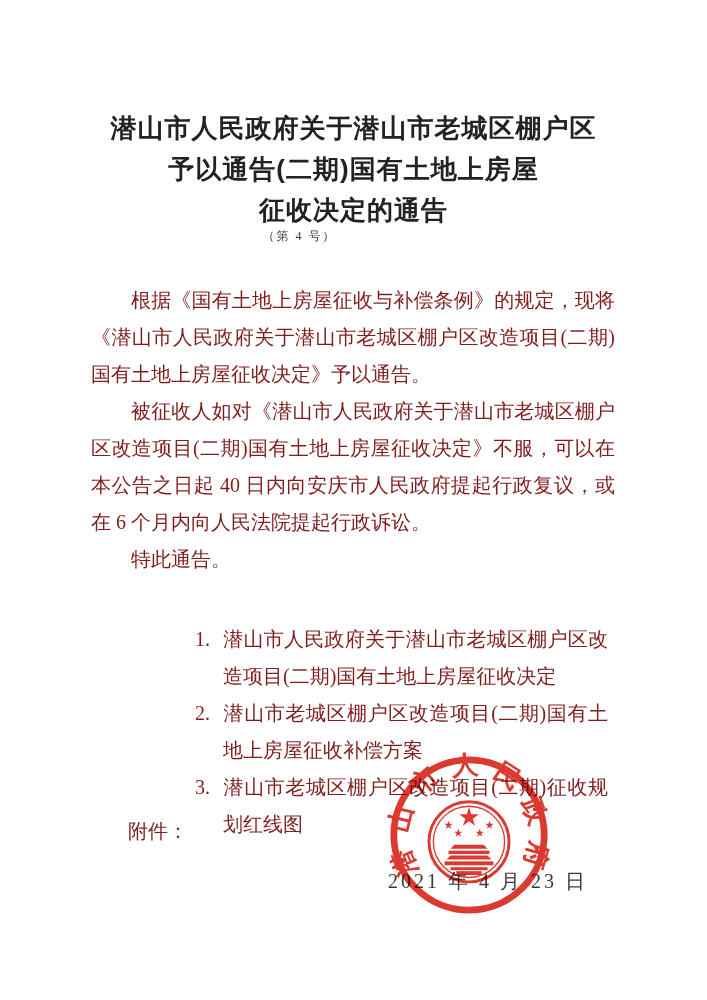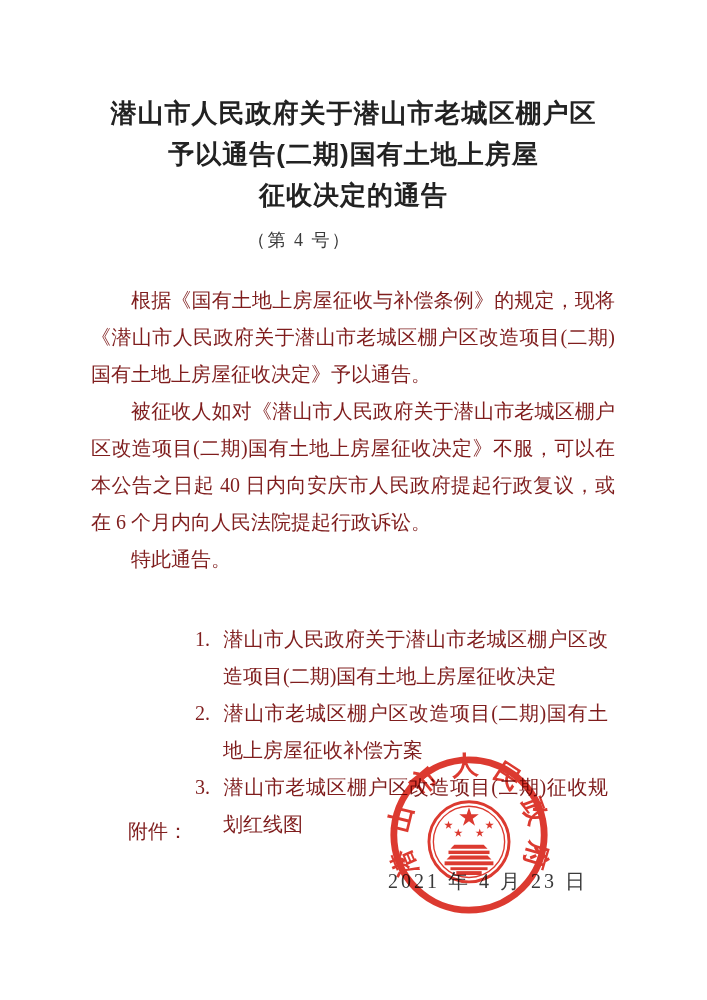--- a/index.html
+++ b/index.html
@@ -11,38 +11,38 @@
     position: relative;
     width: 707px;
     height: 1000px;
     background: #ffffff;
     overflow: hidden;
     font-family: "Liberation Serif", "DejaVu Serif", serif;
     color: #3a3a3a;
   }
   .doc-title {
     position: absolute;
-    top: 93px;
+    top: 108px;
     left: 0;
     width: 707px;
     text-align: center;
     font-family: "Liberation Sans", "DejaVu Sans", sans-serif;
     font-weight: 700;
     font-size: 26px;
     line-height: 41px;
     color: #222222;
     letter-spacing: 1px;
   }
   .doc-number {
     position: absolute;
     top: 228px;
     left: 0;
     width: 599px;
     text-align: center;
-    font-size: 18px;
+    font-size: 12px;
     color: #3a3a3a;
     letter-spacing: 2px;
   }
   .doc-body {
     position: absolute;
     top: 282px;
     left: 91px;
     width: 524px;
     font-size: 20px;
     line-height: 37px;

